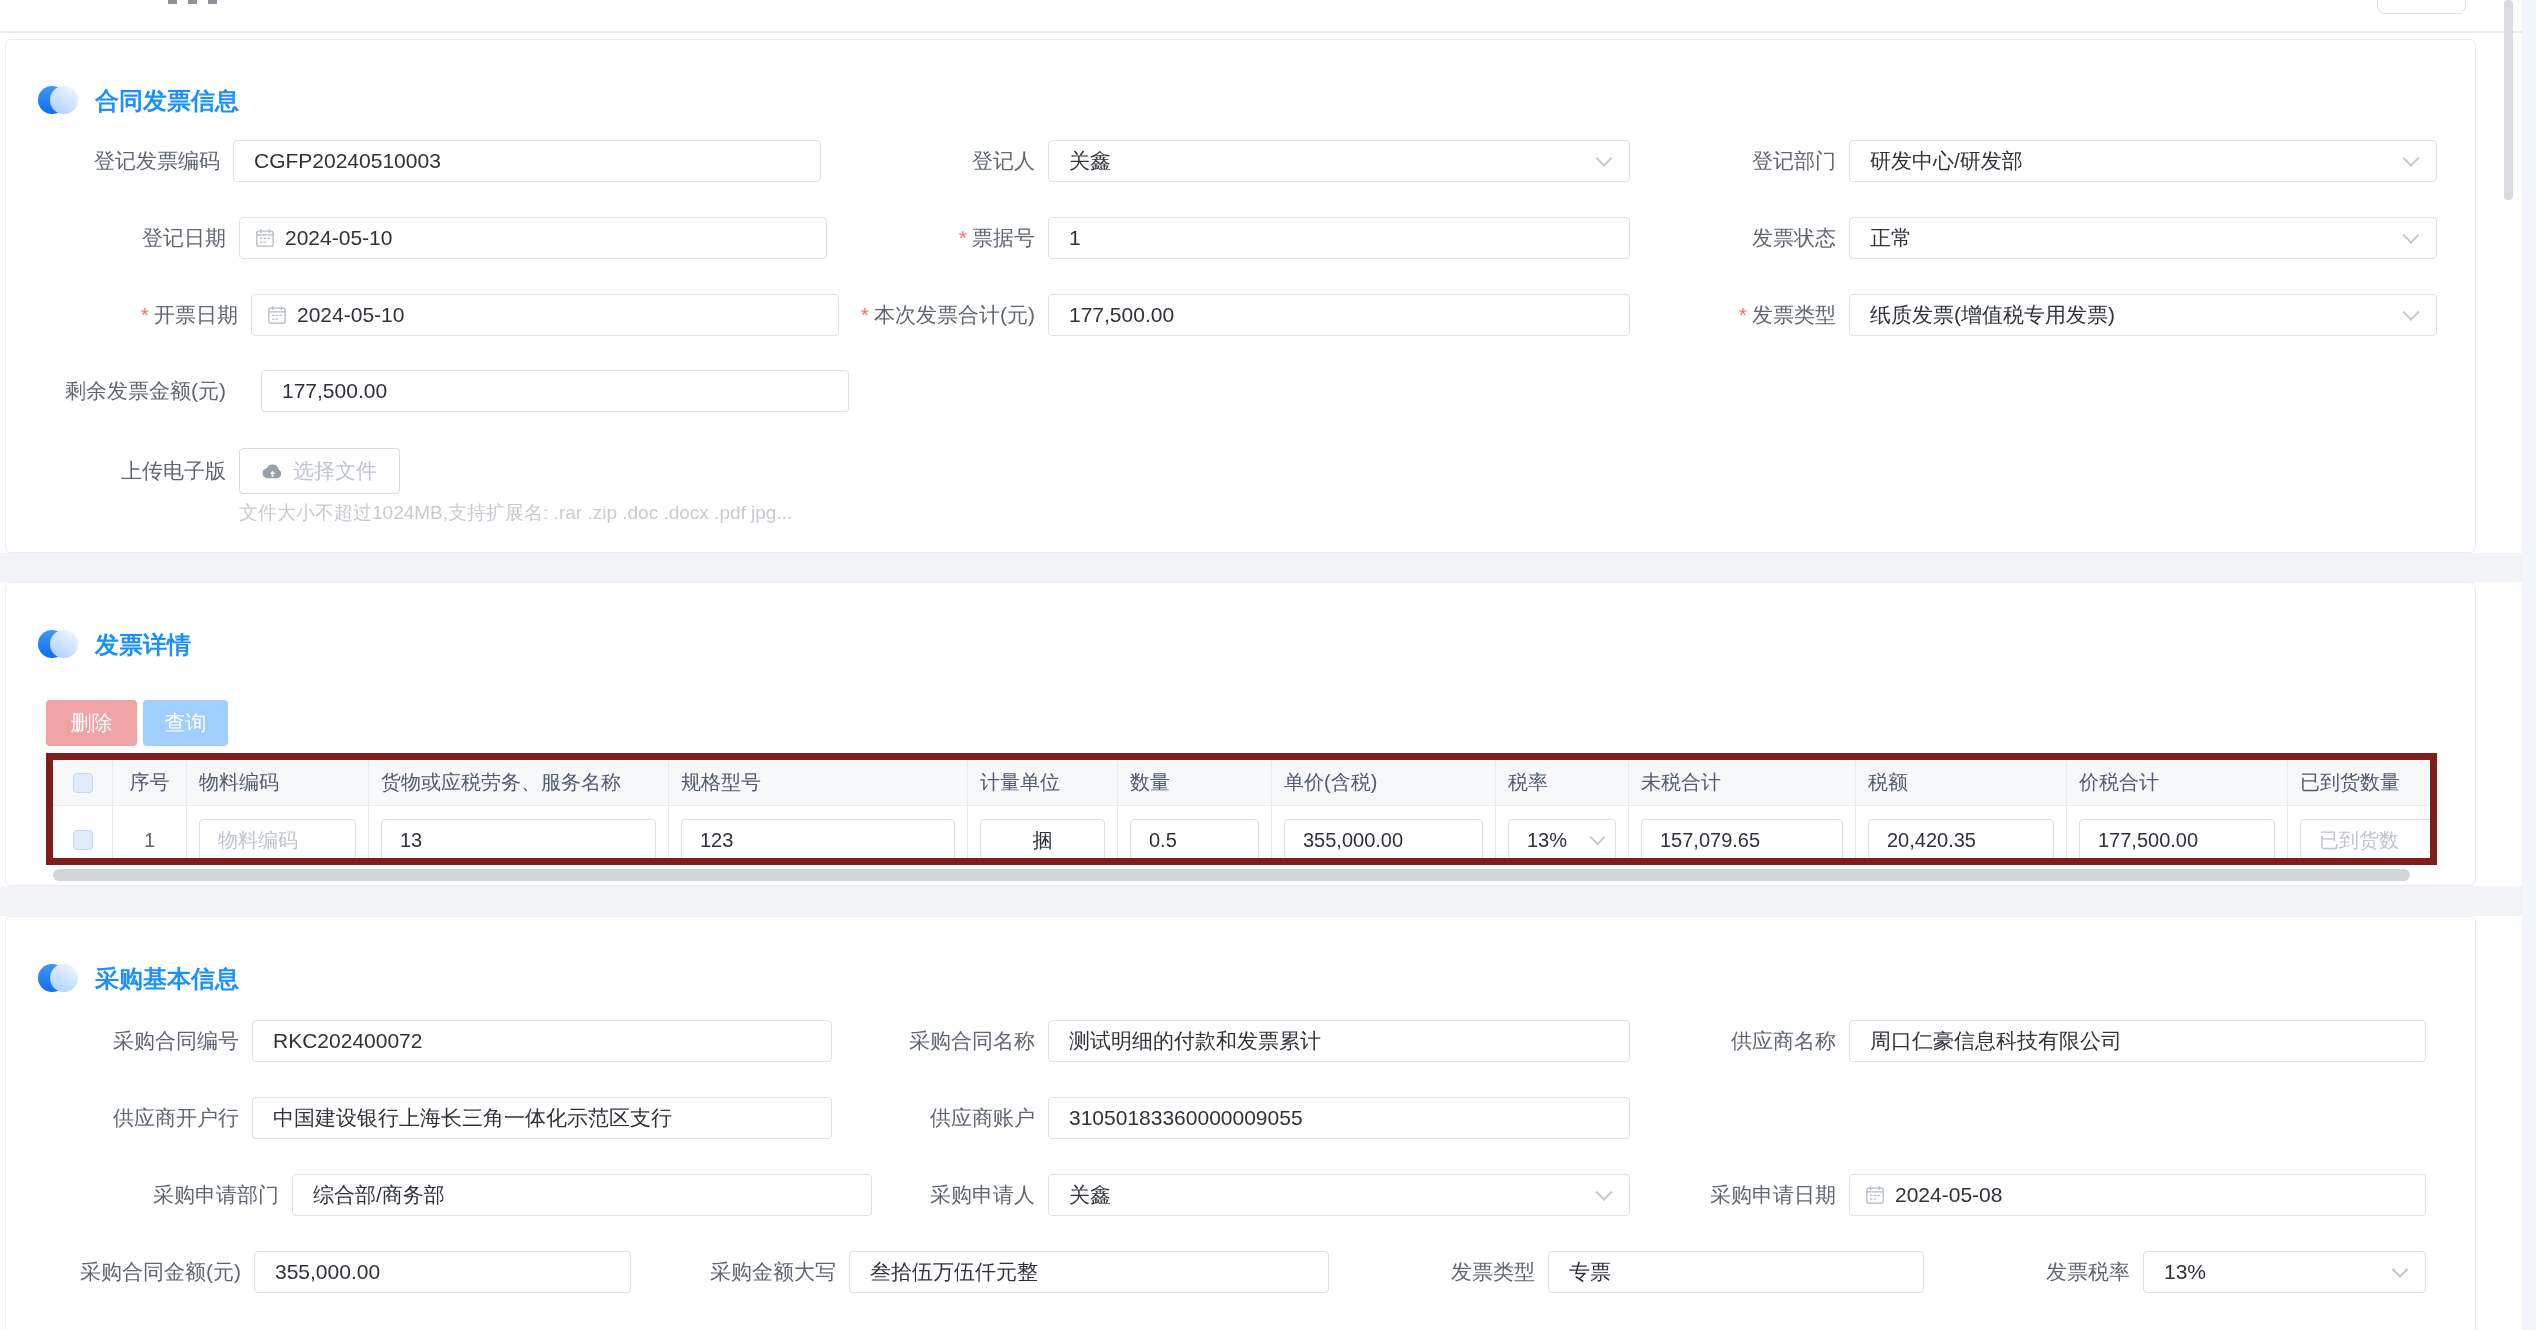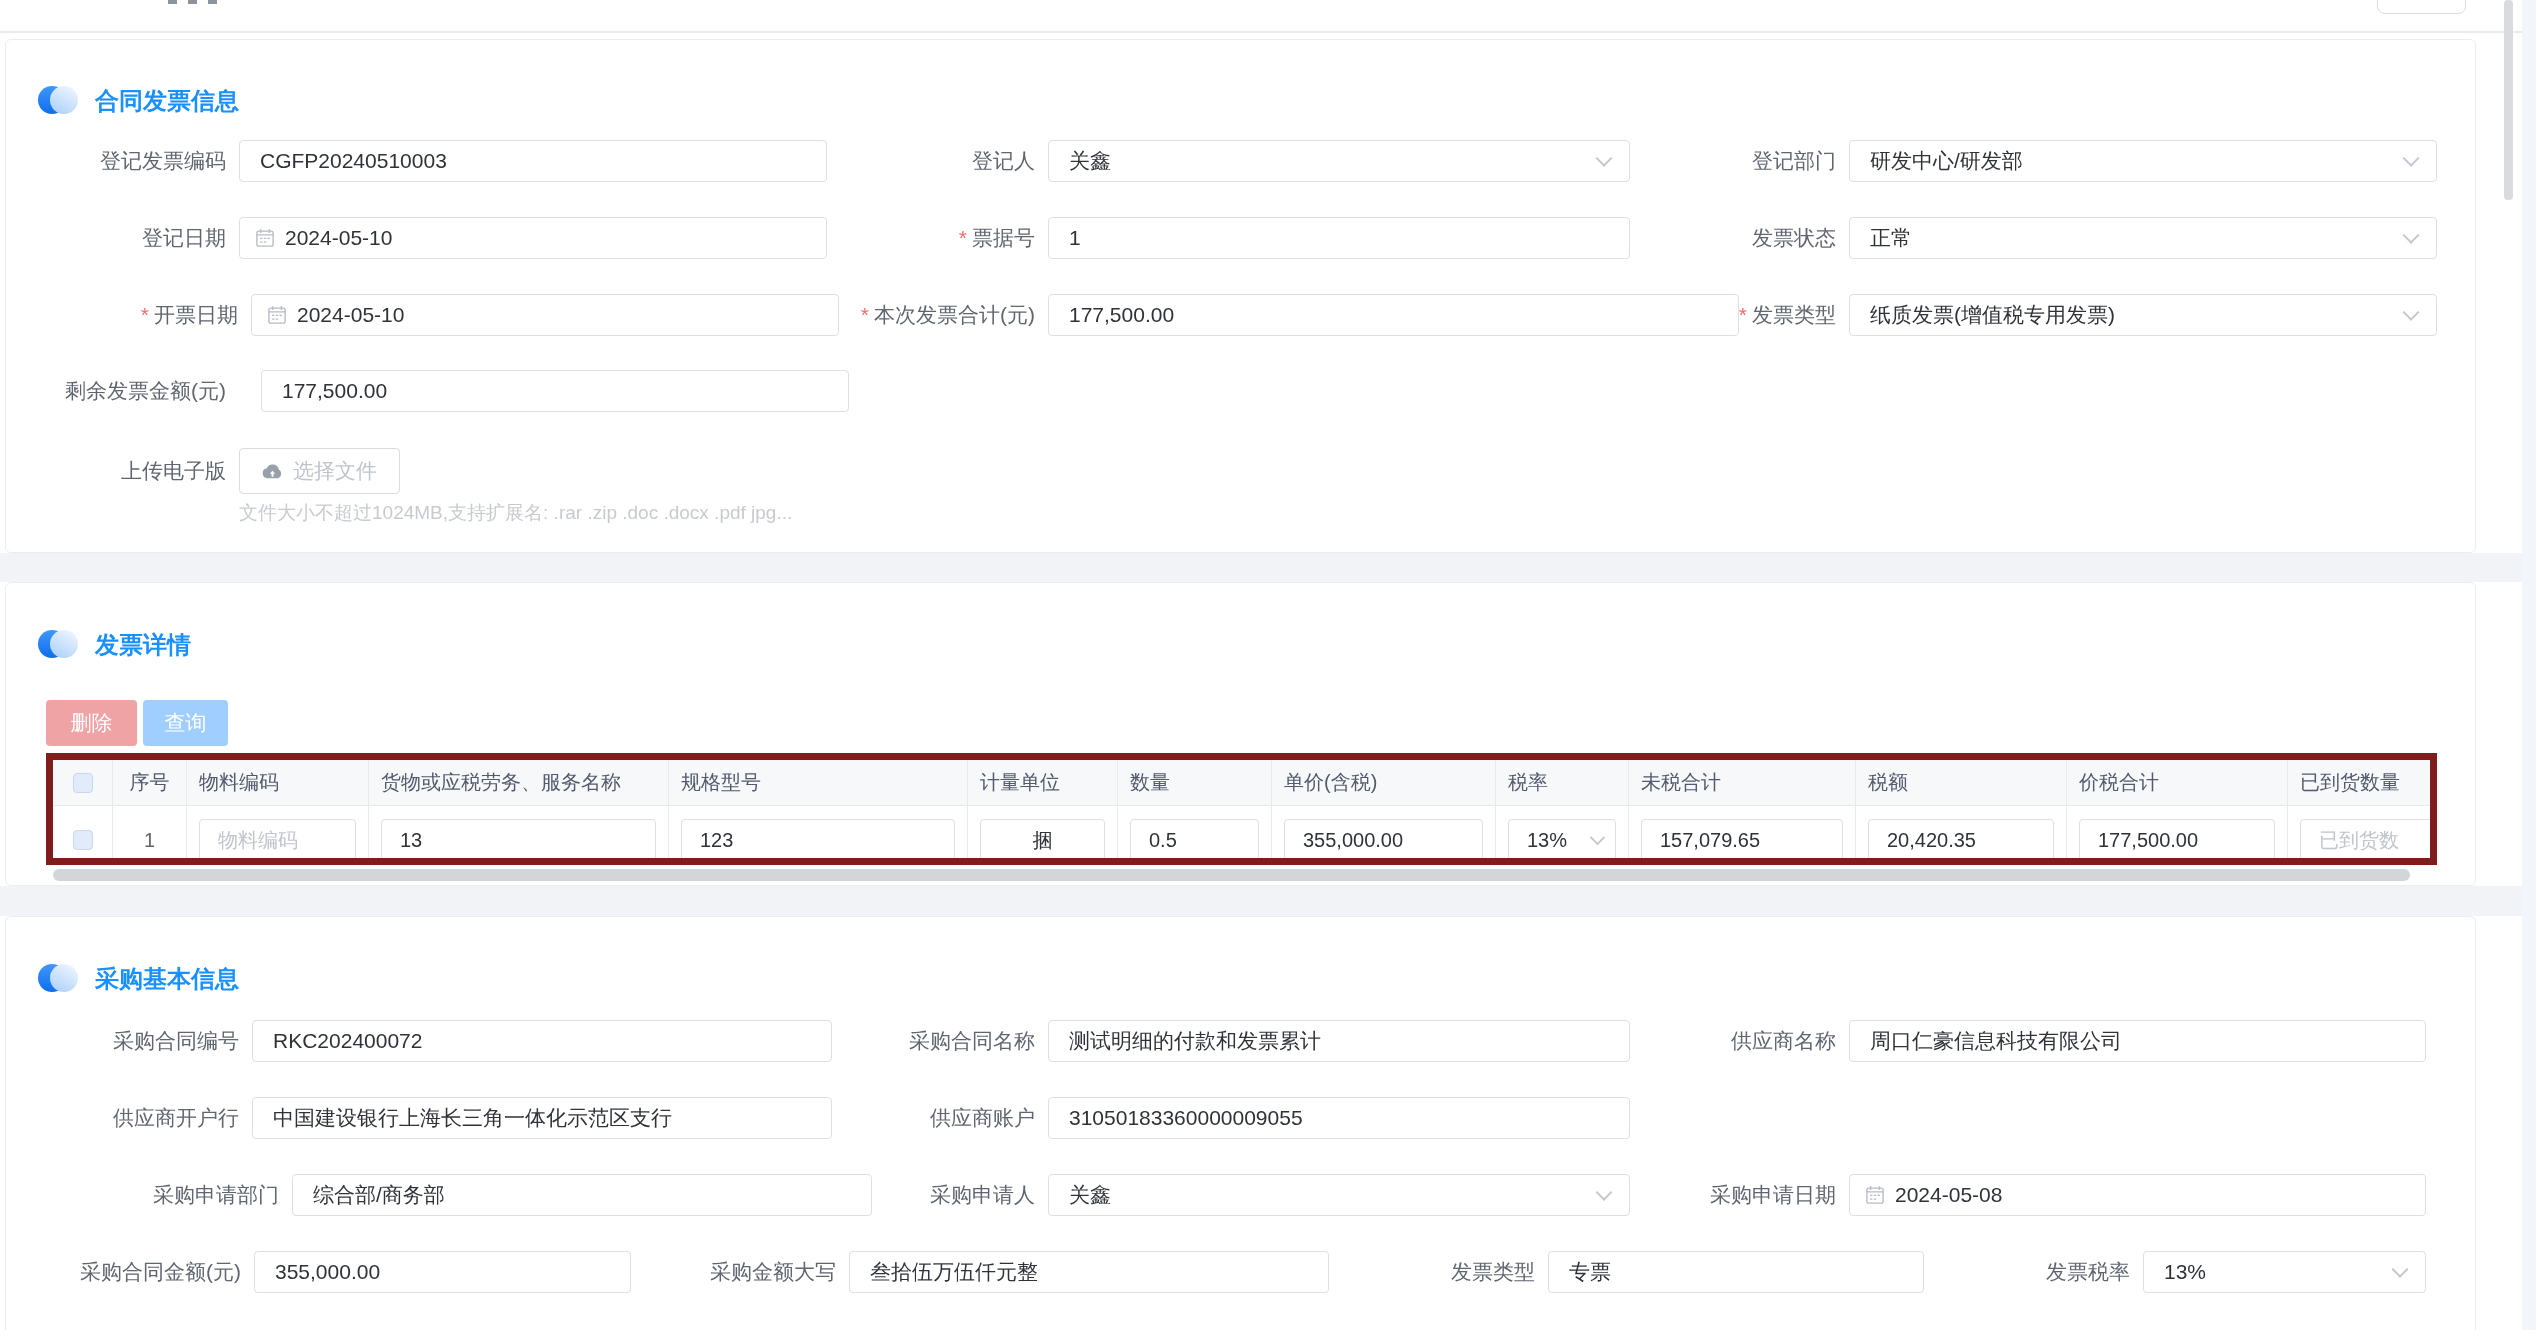--- a/index.html
+++ b/index.html
@@ -98,21 +98,21 @@
     <div class="partial-btn"></div>
   </div>
   <div class="divider"></div>
   <div class="gapband" style="top:553px;height:29px;"></div>
   <div class="gapband" style="top:886px;height:30px;"></div>
 
   <div class="card" style="left:5px;top:39px;width:2471px;height:514px;"></div>
   <div class="moon" style="left:38px;top:84px;"></div>
   <div class="sec-title" style="left:95px;top:86px;">合同发票信息</div>
 
-  <div class="field" style="left:239px;top:140px;width:588px;">
+  <div class="field" style="left:233px;top:140px;width:588px;">
     <span class="flabel">登记发票编码</span>
     <input class="ctrl" value="CGFP20240510003" style="">
   </div>
   <div class="field" style="left:1048px;top:140px;width:582px;">
     <span class="flabel">登记人</span>
     <div class="ctrl select">
       <span class="ctrl-text">关鑫</span>
       <span class="chev"></span>
     </div>
   </div>
@@ -155,21 +155,21 @@
       <span class="cal">
         <svg width="20" height="20" viewBox="0 0 16 16" fill="none" stroke="#b6bcc6" stroke-width="1.1">
           <rect x="1.5" y="2.5" width="13" height="12" rx="1.5"></rect>
             <path d="M1.5 5.5h13M4.5 1v3M11.5 1v3"></path>
           <path d="M4 8.2h2M7 8.2h2M10 8.2h2M4 11.2h2M7 11.2h2" stroke-width="1"></path>
         </svg>
       </span>
       <span class="ctrl-text">2024-05-10</span>
     </div>
   </div>
-  <div class="field req" style="left:1048px;top:294px;width:691px;">
+  <div class="field req" style="left:1048px;top:294px;width:582px;">
     <span class="flabel">本次发票合计(元)</span>
     <input class="ctrl" value="177,500.00" style="">
   </div>
   <div class="field req" style="left:1849px;top:294px;width:588px;">
     <span class="flabel">发票类型</span>
     <div class="ctrl select">
       <span class="ctrl-text">纸质发票(增值税专用发票)</span>
       <span class="chev"></span>
     </div>
   </div>

